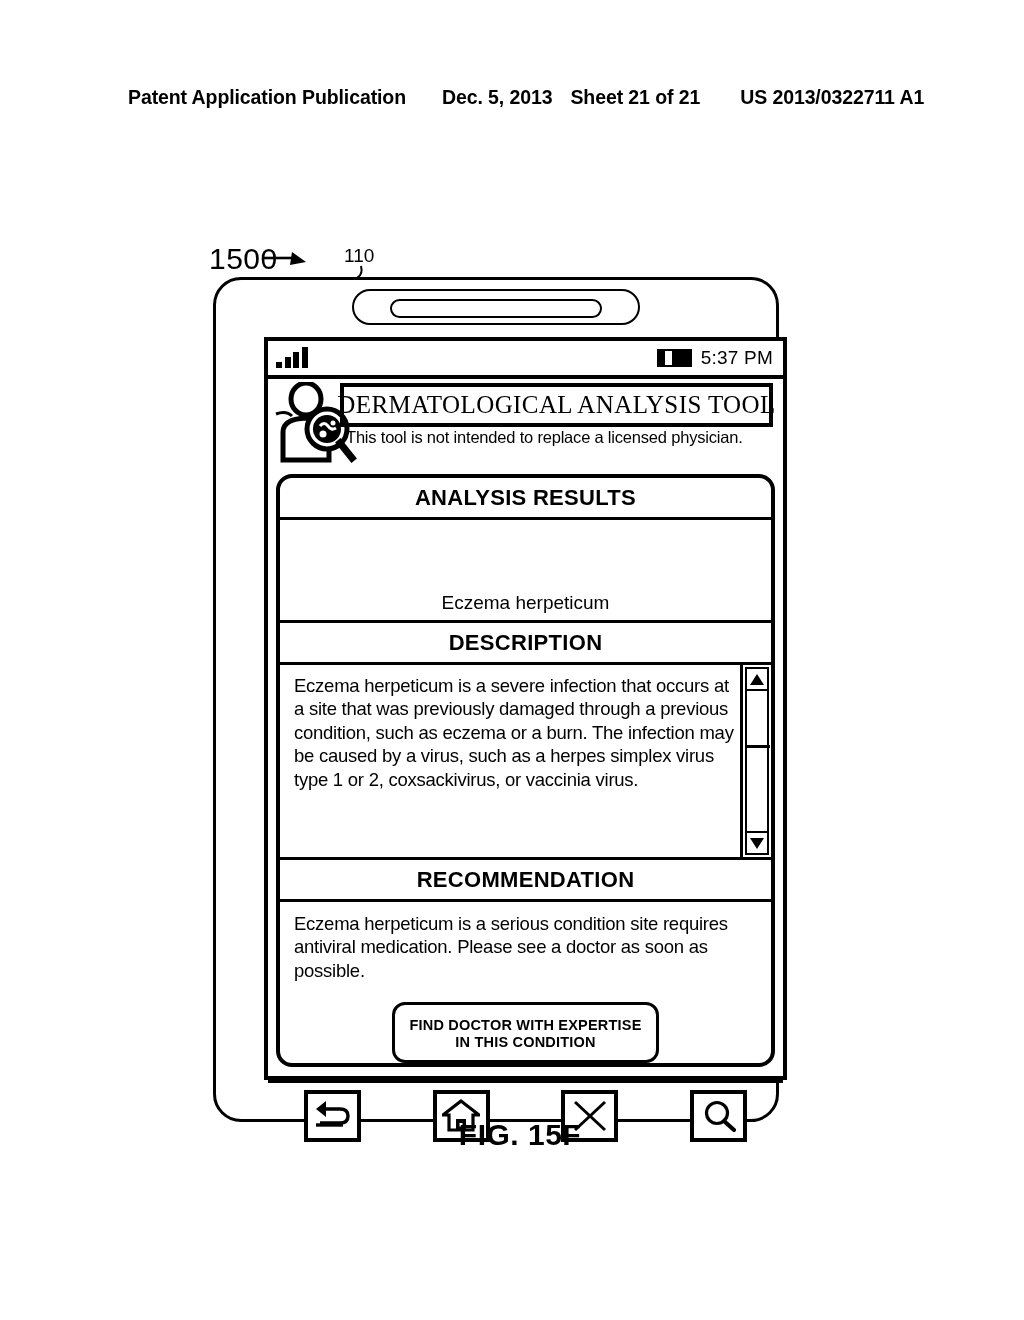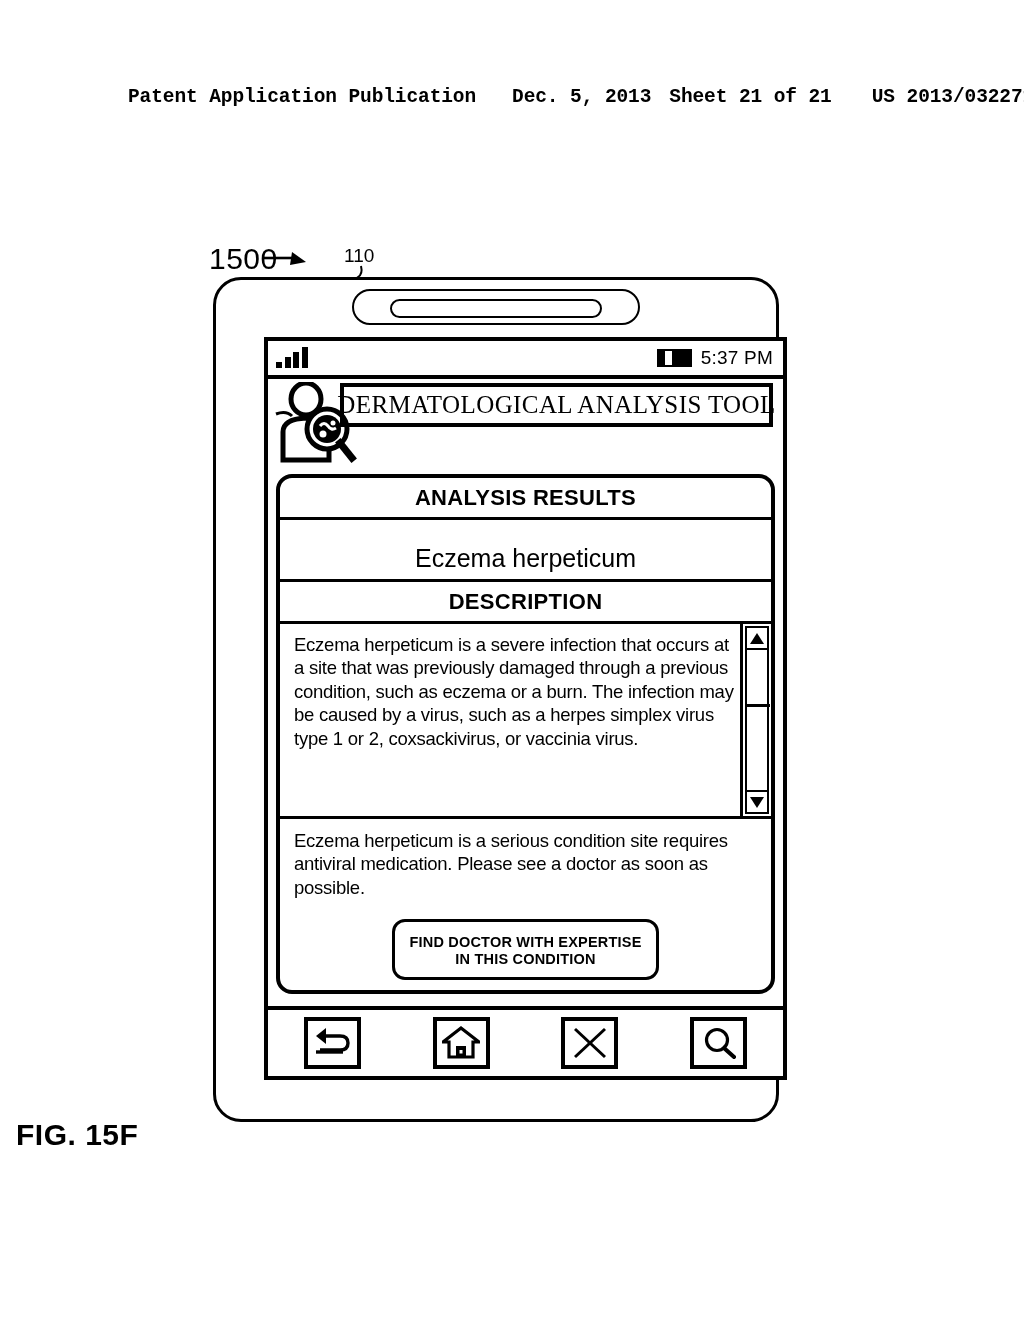--- a/index.html
+++ b/index.html
@@ -13,21 +13,21 @@
     color: #000;
     overflow: hidden;
   }
 
   
   .page-header {
     position: absolute;
     top: 86px; left: 128px; width: 768px;
     display: flex;
     align-items: baseline;
-    font-family: Liberation Mono, monospace;
+    font-family: Liberation Sans, sans-serif;
     font-weight: bold;
     font-size: 19.5px;
     letter-spacing: -0.1px;
     white-space: nowrap;
   }
   .ph-pub   { }
   .ph-date  { margin-left: 36px; }
   .ph-sheet { margin-left: 18px; }
   .ph-num   { margin-left: 40px; }
 
@@ -175,22 +175,23 @@
     box-sizing: border-box;
     flex: none;
   }
   .band-title {
     font-size: 22px;
     font-weight: bold;
     letter-spacing: 0.3px;
     padding: 7px 0 6px;
   }
   .band-value {
-    font-size: 25px;
+    font-size: 19px;
     padding: 24px 0 6px;
+    margin-top: 48px;
   }
 
   .desc-area {
     position: relative;
     flex: none;
     height: 195px;
     display: flex;
     border-bottom: 3px solid #000;
     box-sizing: border-box;
   }
@@ -305,20 +306,21 @@
     justify-content: center;
     background: #fff;
   }
   .nav-btn svg { display: block; }
 
   
   .fig-caption {
     position: absolute;
     left: 16px; right: 0;
     top: 1118px;
+    text-align: center;
     font-size: 30px;
     font-weight: bold;
     letter-spacing: 0.5px;
   }
 </style>
 </head>
 <body>
 
 <div class="page-header">
   <span class="ph-pub">Patent Application Publication</span>
@@ -383,20 +385,21 @@
         <circle cx="59" cy="41" r="2.5" fill="#fff"></circle>
 
         <line x1="66" y1="61" x2="78" y2="76" stroke="#000" stroke-width="7" stroke-linecap="square"></line>
       </svg>
 
       <div class="app-title-box">
         <span class="app-title">DERMATOLOGICAL ANALYSIS TOOL</span>
       </div>
 
       <div class="disclaimer">
+        <div>This tool is not intended to replace a licensed physician.</div>
       </div>
     </div>
 
     <div class="results-wrap">
       <div class="results-panel">
 
         <div class="row-band band-title">ANALYSIS RESULTS</div>
 
         <div class="row-band band-value">Eczema herpeticum</div>
 
@@ -412,20 +415,21 @@
             <div class="sb-track">
               <div class="sb-thumb"></div>
               <div class="sb-rest"></div>
             </div>
             <div class="sb-btn">
               <span class="tri-down"></span>
             </div>
           </div>
         </div>
 
+        <div class="row-band band-title">RECOMMENDATION</div>
 
         <div class="rec-text">Eczema herpeticum is a serious condition site requires antiviral medication.  Please see a doctor as soon as possible.</div>
 
         <div class="cta-wrap">
           <div class="cta-button">
             <div>FIND DOCTOR WITH EXPERTISE</div>
             <div>IN THIS CONDITION</div>
           </div>
         </div>
 

